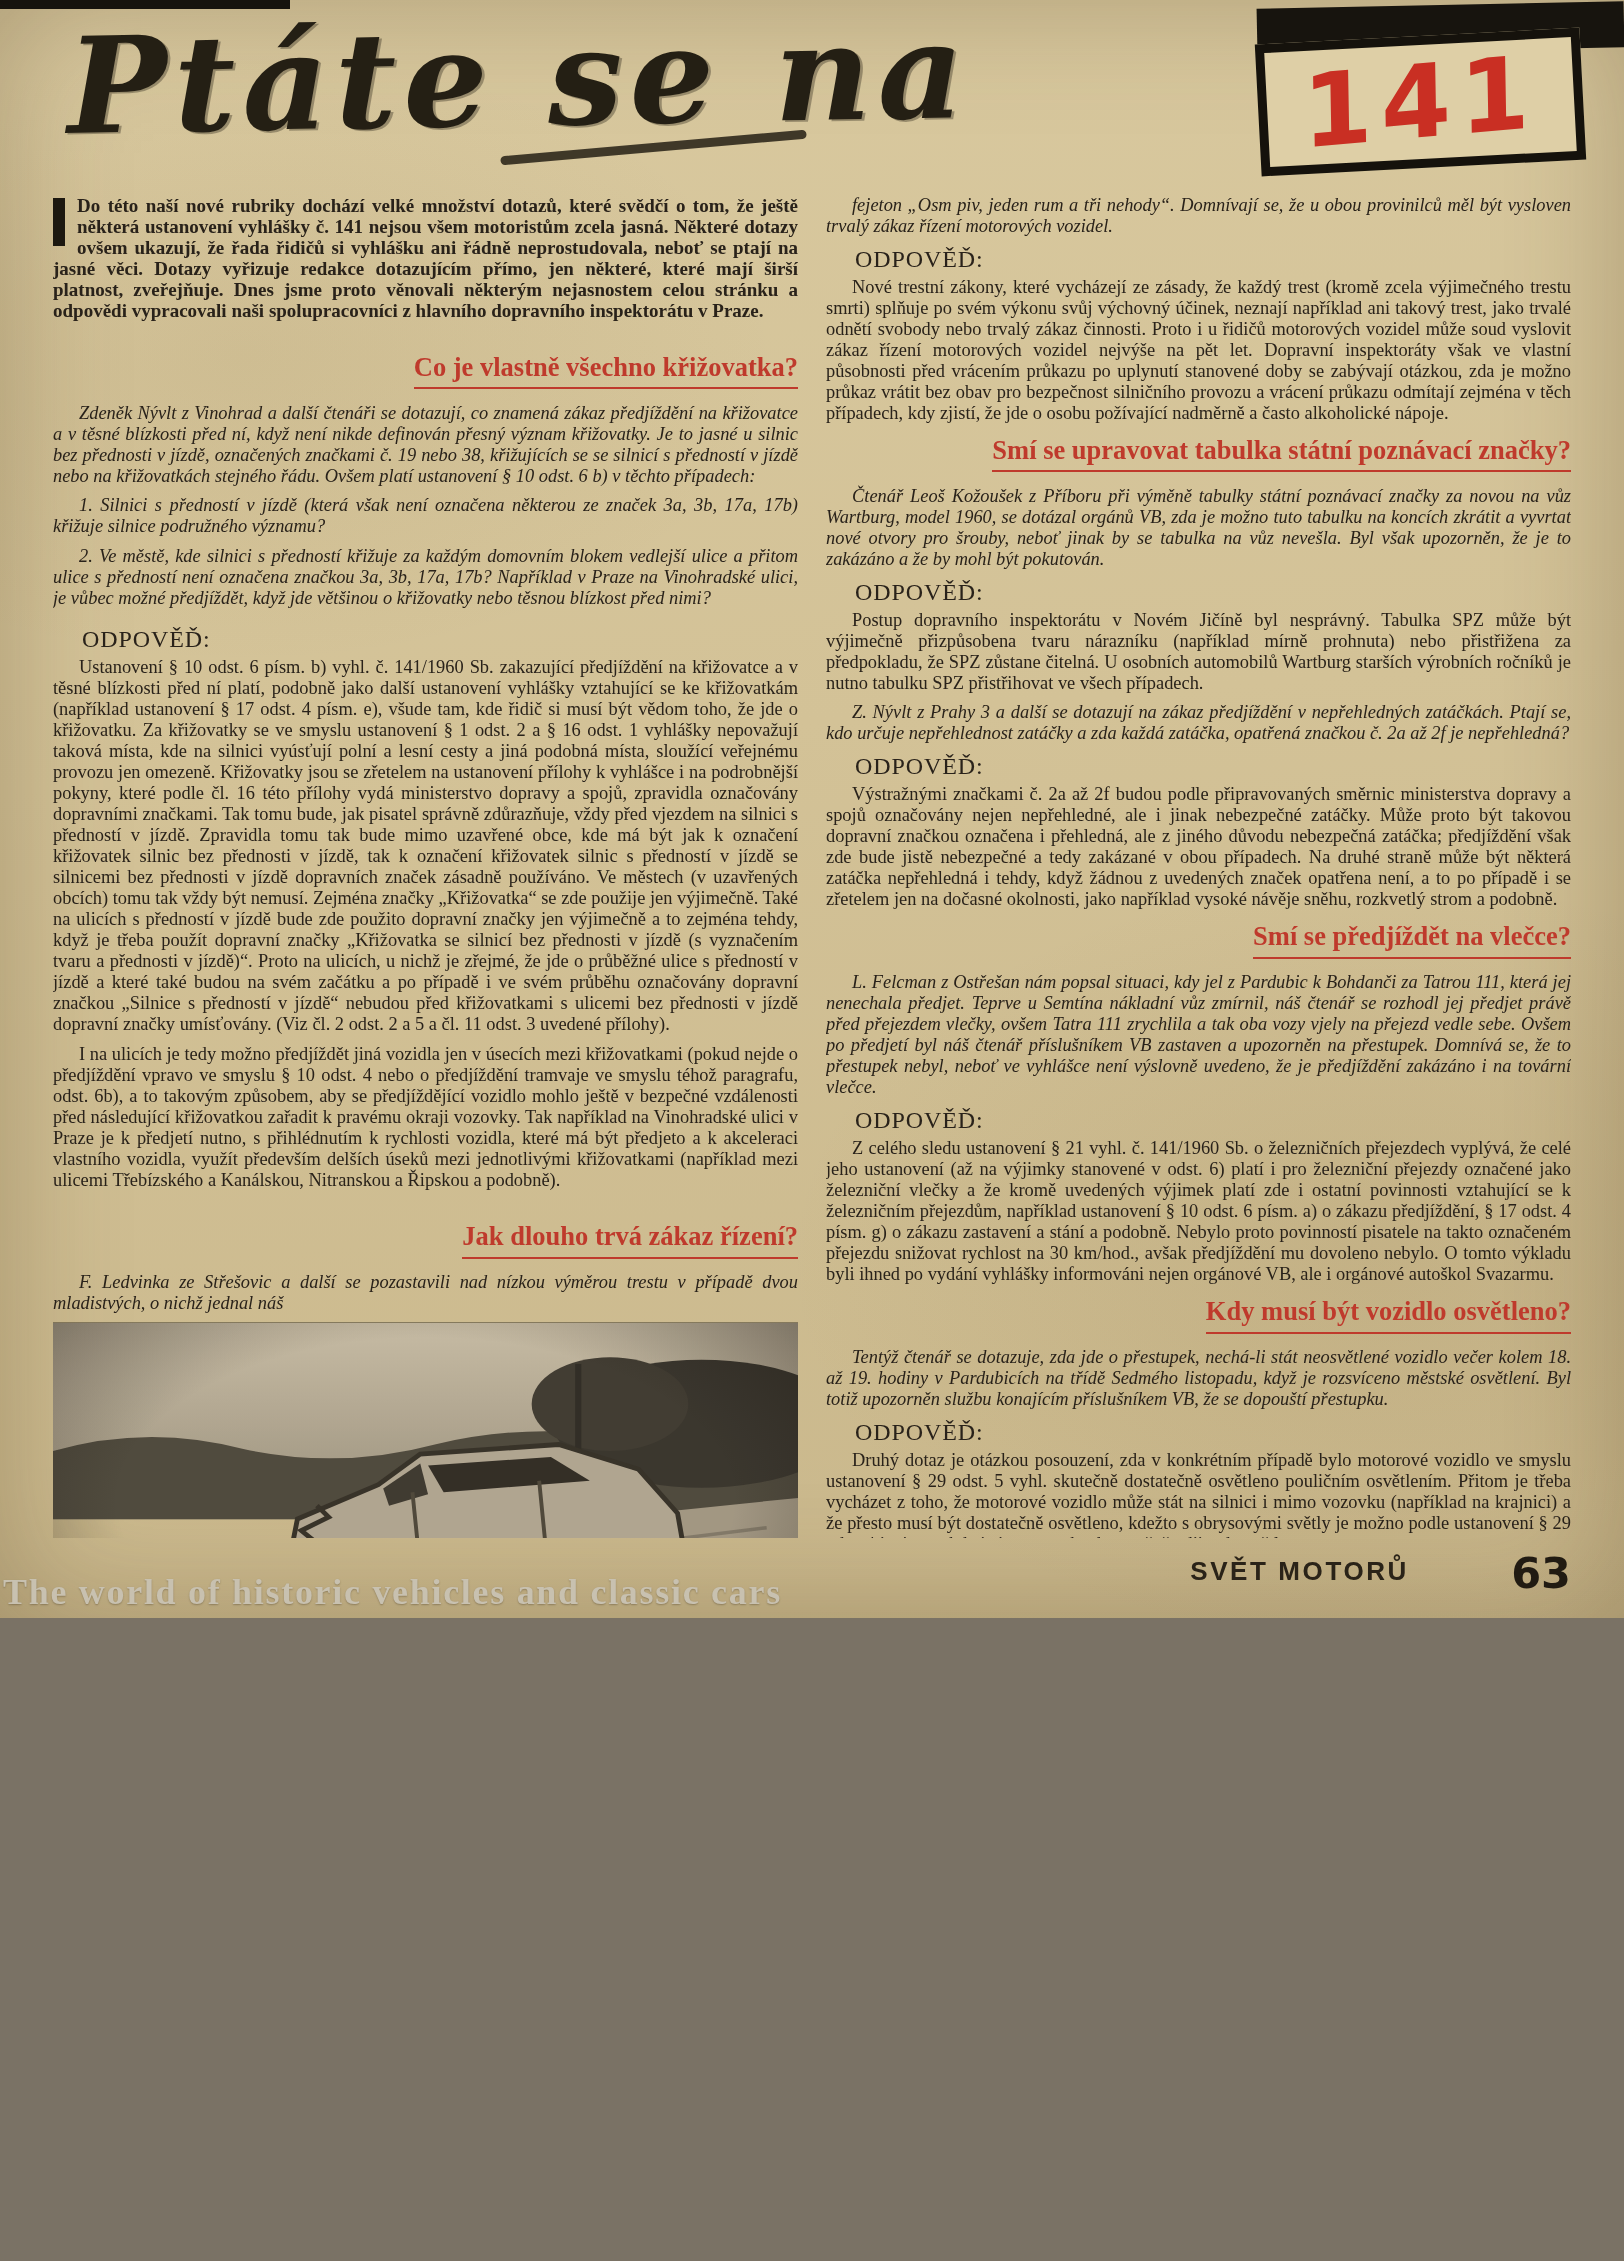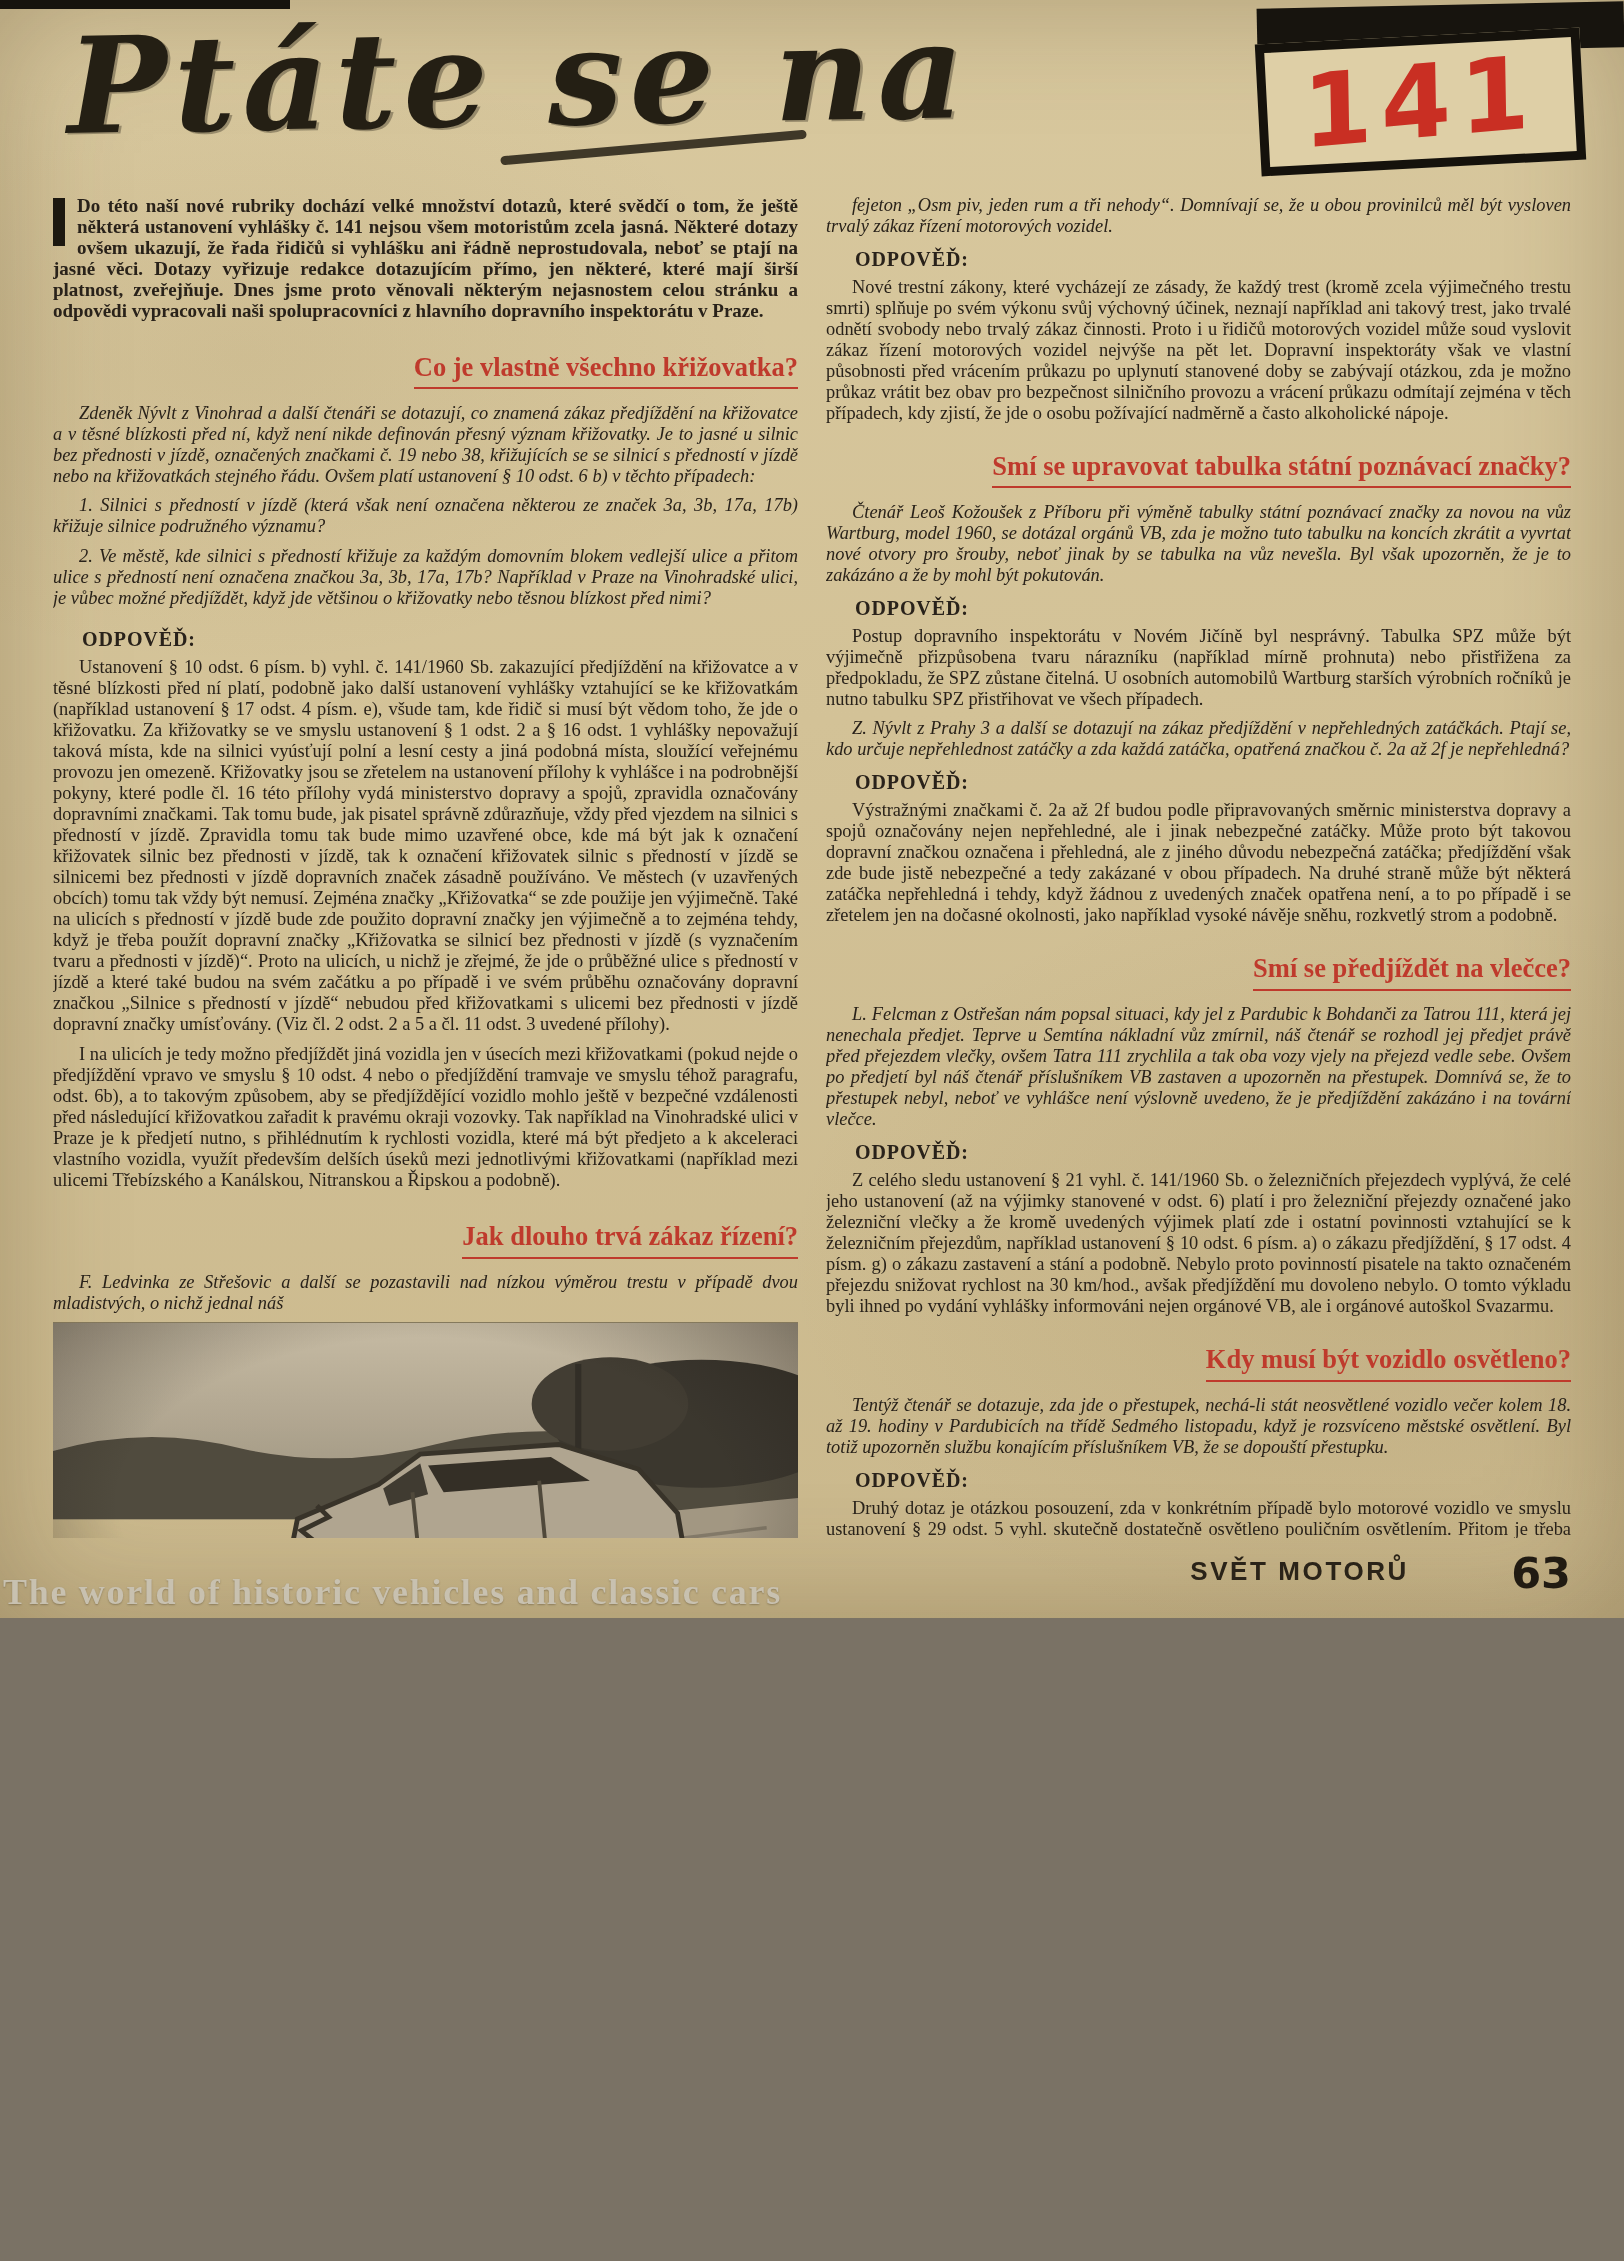--- a/index.html
+++ b/index.html
@@ -37,23 +37,23 @@
   }
 
   .columns { position:absolute; top:195px; left:53px; width:1518px; bottom:80px; display:flex; gap:28px; }
   .col { flex:1 1 0; overflow:hidden; min-width:0; }
   .col.left { display:flex; flex-direction:column; }
 
   p { margin:0 0 8.5px; font-size:18.4px; line-height:21px; text-align:justify; text-indent:26px; }
   .intro { font-weight:bold; text-indent:0; font-size:19px; }
   .intro-bar { float:left; width:12px; height:48px; background:#1c1810; margin:2.6px 12px 1.7px 0; }
   .q { font-style:italic; }
-  .ans-label { font-weight:bold; font-size:20px; text-indent:29px; margin:12px 0 6.8px; letter-spacing:0.9px; }
+  .ans-label { font-weight:normal; font-size:24px; text-indent:29px; margin:12px 0 6.8px; letter-spacing:0.9px; }
   h2.red { margin:22px 0 13.7px; text-align:right; font-size:26.5px; line-height:1.15; color:#bf3a2c; font-weight:bold; }
-  .col.right h2.red { margin-top:27px; }
+  .col.right h2.red { margin-top:11px; }
   h2.red span { display:inline-block; border-bottom:2.6px solid #bf3a2c; padding-bottom:5.1px; }
 
   figure.photo { margin:22px 0 0; margin-top:auto; outline:0.9px solid rgba(40,35,25,.45); filter:sepia(0.22) contrast(0.96); }
   figure.photo svg { display:block; width:100%; height:401px; }
 
   .watermark {
     position:absolute; left:3px; bottom:5.1px; white-space:nowrap;
     font-family:"Liberation Serif", serif; font-size:36px; letter-spacing:1.7px;
     color:#c8c1b0; text-shadow:0 0.9px 1.7px rgba(60,50,30,.35);font-weight:bold;
   }

